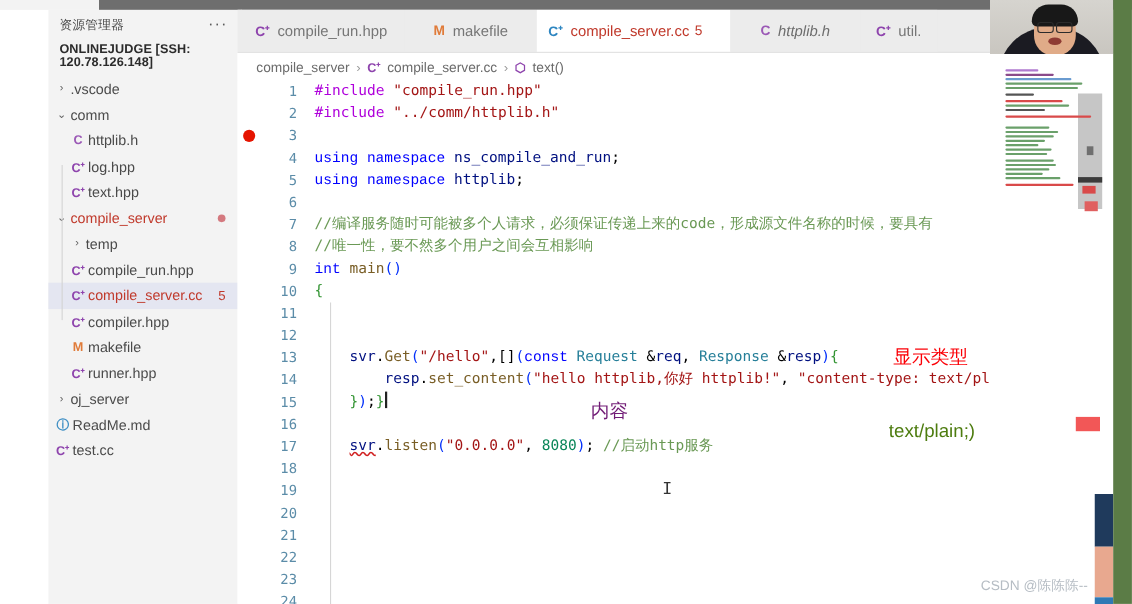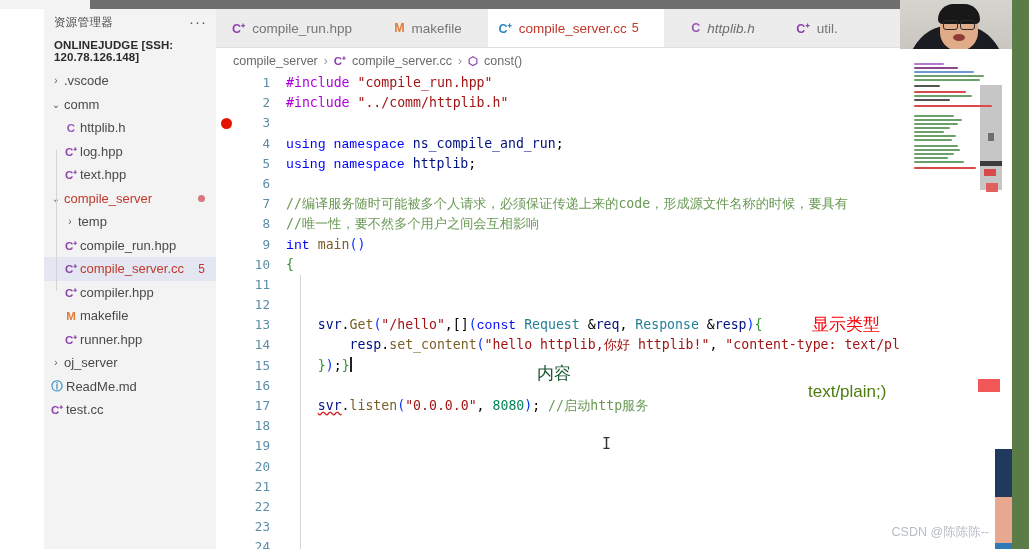--- a/index.html
+++ b/index.html
@@ -386,21 +386,21 @@
         </div>
       </div>
 
     <div class="breadcrumb" id="breadcrumb">
         <span>compile_server</span>
         <span class="sep">›</span>
         <span class="bcico ico-cpp">C⁺</span>
         <span>compile_server.cc</span>
         <span class="sep">›</span>
         <span class="bcico ico-cpp">⬡</span>
-        <span>const()</span>
+        <span>text()</span>
       </div>
 
     <div class="codewrap">
       <div class="code" id="code">
           <div class="cline"><span class="lnum">1</span><span class="ctext"><span class="s-kw2">#include</span> <span class="s-str">"compile_run.hpp"</span></span></div>
           <div class="cline"><span class="lnum">2</span><span class="ctext"><span class="s-kw2">#include</span> <span class="s-str">"../comm/httplib.h"</span></span></div>
           <div class="cline"><span class="lnum">3</span><span class="ctext"></span><span class="bpdot"></span></div>
           <div class="cline"><span class="lnum">4</span><span class="ctext"><span class="s-key">using</span> <span class="s-key">namespace</span> <span class="s-var">ns_compile_and_run</span>;</span></div>
           <div class="cline"><span class="lnum">5</span><span class="ctext"><span class="s-key">using</span> <span class="s-key">namespace</span> <span class="s-var">httplib</span>;</span></div>
           <div class="cline"><span class="lnum">6</span><span class="ctext"></span></div>
@@ -420,21 +420,21 @@
           <div class="cline"><span class="lnum">20</span><span class="ctext"></span></div>
           <div class="cline"><span class="lnum">21</span><span class="ctext"></span></div>
           <div class="cline"><span class="lnum">22</span><span class="ctext"></span></div>
           <div class="cline"><span class="lnum">23</span><span class="ctext"></span></div>
           <div class="cline"><span class="lnum">24</span><span class="ctext"></span></div>
           <div class="iguide" style="top: 202px; height: 282.8px;"></div>
         </div>
       <div class="ibeam">I</div>
       <div id="annots">
           <div class="annot" style="left: 596px; top: 240px; color: rgb(251, 0, 7);">显示类型</div>
-          <div class="annot" style="left: 321px; top: 289px; color: #14532d; text-align: center;">内容</div>
+          <div class="annot" style="left: 321px; top: 289px; color: #701a75; text-align: center;">内容</div>
           <div class="annot" style="left: 592px; top: 309px; color: #4d7c0f;">text/plain;)</div>
         </div>
     </div>
 
     <div class="minimap" id="minimap">
       <div class="mm-slider"></div>
     <div class="mm-line" style="top: 6px; left: 4px; width: 42px; background: rgb(176, 122, 208);"></div>
         <div class="mm-line" style="top: 10.1px; left: 4px; width: 48px; background: rgb(176, 122, 208);"></div>
         <div class="mm-line" style="top: 18.3px; left: 4px; width: 58px; background: rgb(122, 122, 208);"></div>
         <div class="mm-line" style="top: 22.4px; left: 4px; width: 40px; background: rgb(122, 122, 208);"></div>

